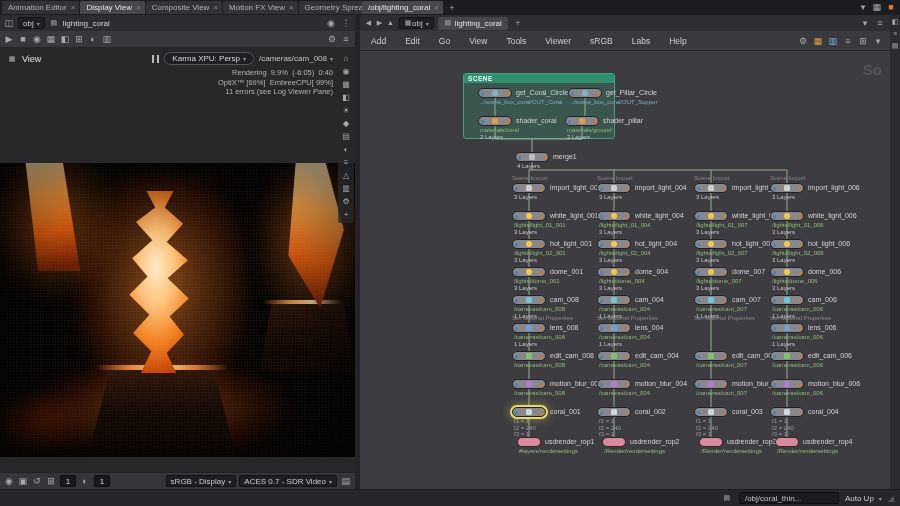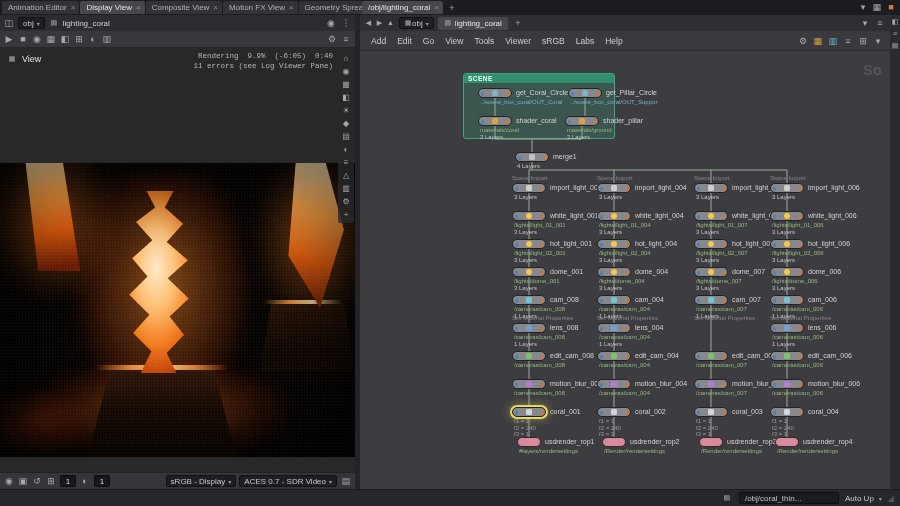--- a/index.html
+++ b/index.html
@@ -24,21 +24,21 @@
 #left-toolbar{position:absolute;top:16px;left:0;right:0;height:17px;background:#38383c;border-bottom:1px solid #27272b;display:flex;align-items:center;padding:0 3px;gap:2px}
 #lt-icons-left,#lt-icons-right,#bb-icons{display:flex;gap:2px}
 #viewport{position:absolute;top:33px;left:0;right:0;bottom:17px;background:#28282b;overflow:hidden}
 #view-label-row{position:absolute;left:6px;top:5px;display:flex;align-items:center;gap:4px}
 #view-label-row .vl{font-size:9px;color:#e2e2e4}
 #hud{position:absolute;top:4px;right:22px;width:250px;text-align:right;z-index:3}
 #hud-chips{display:flex;align-items:center;justify-content:flex-end;gap:5px;margin-bottom:3px}
 .pause-icon{width:7px;height:8px;border-left:2px solid #b8b8bc;border-right:2px solid #b8b8bc}
 .hud-chip{display:inline-flex;align-items:center;background:#202024;border:1px solid #55555a;border-radius:8px;height:13px;padding:0 7px;font-size:8px;color:#d8d8da;white-space:nowrap}
 .hud-cam{display:inline-flex;align-items:center;font-size:8px;color:#c4c4c8;white-space:nowrap}
-.stat{font-family:Liberation Mono, monospace;font-size:7.5px;line-height:9.5px;color:#b4b4b8;white-space:pre}
+.stat{font-family:Liberation Sans, sans-serif;font-size:7.5px;line-height:9.5px;color:#b4b4b8;white-space:pre}
 #vp-icons{position:absolute;right:1px;top:3px;width:16px;display:flex;flex-direction:column;align-items:center;gap:3px;background:rgba(40,40,44,.8);border-radius:2px;padding:3px 0;z-index:4}
 #vp-icons .icon{font-size:8px;min-width:10px;height:10px;line-height:10px}
 #render-image{position:absolute;left:0;top:115px;width:355px;height:294px;background:#020101;overflow:hidden}
 .rs{position:absolute}
 .floor-glow{left:30px;top:195px;width:260px;height:95px;background:radial-gradient(ellipse at 50% 55%,rgba(255,125,35,.5),rgba(150,40,8,.2) 55%,transparent 75%);filter:blur(5px)}
 .corner-glow{left:-15px;top:225px;width:110px;height:70px;background:radial-gradient(ellipse,rgba(200,60,15,.35),transparent 70%);filter:blur(5px)}
 .left-glow{left:-14px;top:-25px;width:135px;height:165px;background:radial-gradient(ellipse,rgba(255,120,30,.45),transparent 70%);filter:blur(8px)}
 .left-obj{left:10px;top:0;width:78px;height:108px;background:linear-gradient(168deg,#ffdca6 4%,#ffa040 32%,#e05a0c 62%,#6b1c03 92%);clip-path:polygon(20% 0,68% 0,90% 100%,36% 100%);filter:blur(.6px)}
 .vase-glow{left:72px;top:12px;width:180px;height:245px;background:radial-gradient(ellipse at 50% 45%,rgba(255,140,45,.5),rgba(210,70,15,.18) 55%,transparent 72%);filter:blur(7px)}
 .pedestal{left:88px;top:205px;width:148px;height:89px;background:linear-gradient(180deg,#2e1409 0%,#160a04 45%,#0a0402 100%);clip-path:polygon(15% 0,85% 0,100% 100%,0 100%)}
@@ -56,21 +56,21 @@
 #edge-strip{position:absolute;left:890px;top:15px;width:10px;height:474px;background:#2c2c30;display:flex;flex-direction:column;align-items:center;gap:4px;padding-top:3px}
 #edge-strip .icon{font-size:7px;min-width:8px;height:8px;line-height:8px}
 
 #right-pane{position:absolute;left:360px;top:15px;width:530px;height:474px;background:#3c3c40}
 #right-nav{position:absolute;top:0;left:0;right:0;height:16px;background:#2f2f33;display:flex;align-items:center;gap:4px;padding:0 4px}
 #rn-icons-left{display:flex;gap:2px}
 #rn-icons-left .icon{font-size:7px;min-width:9px}
 #rn-icons-right{margin-left:auto;display:flex;gap:3px}
 #net-tab{display:inline-flex;align-items:center;gap:3px;background:#47474d;border-radius:2px;height:13px;padding:0 6px;font-size:8px;color:#e6e6e8;white-space:nowrap}
 #menubar{position:absolute;top:16px;left:0;right:0;height:20px;background:#3a3a3e;border-bottom:1px solid #2b2b2f;display:flex;align-items:center;padding:0 6px;gap:2px}
-#menubar-items{display:flex;gap:1px}
+#menubar-items{display:flex;gap:9px}
 .menu-item{font-size:8.5px;color:#cfcfd2;padding:2px 5px;border-radius:2px;white-space:nowrap}
 #mb-icons-right{display:flex;gap:3px;margin-left:auto}
 #network{position:absolute;top:36px;left:0;right:0;bottom:0;background:#3d3d41;overflow:hidden;background-image:radial-gradient(#47474b .6px,transparent .7px);background-size:16px 16px}
 #wires{position:absolute;left:0;top:0}
 #scenebox{position:absolute;left:103px;top:22px;width:152px;height:66px;background:rgba(56,158,122,.25);border:1px solid #3da581;border-radius:3px}
 #scenebox-hdr{height:9px;background:#2f8f6e;border-radius:2px 2px 0 0;display:flex;align-items:center;padding-left:4px}
 #scenebox-hdr span{font-size:6.5px;font-weight:bold;color:#ecfff6;letter-spacing:.5px}
 #watermark{position:absolute;right:8px;top:10px;font-size:15px;font-weight:bold;color:#55555a}
 .nnode{position:absolute}
 .pill{position:absolute;left:0;top:0;height:10px;background:#87878c;border:1px solid #232327;border-radius:5px}
@@ -164,21 +164,33 @@
           <span class="icon">≡</span>
         </div>
     </div>
 
     <div id="viewport">
       <div id="view-label-row">
         <span class="icon" style="font-size:7px">▦</span>
         <span class="vl">View</span>
       </div>
       <div id="hud">
+        <div id="hud-chips">
+          <span class="pause-icon"></span>
+          <span class="hud-chip">
+            <span>Karma XPU: Persp</span>
+            <span class="caret">▾</span>
+          </span>
+          <span class="hud-cam">
+            <span>/cameras/cam_008</span>
+            <span class="caret">▾</span>
+          </span>
+        </div>
         <div class="stat">Rendering  9.9%  (-6:05)  0:40</div>
+        <div class="stat">OptiX™ [69%]  EmbreeCPU[ 99%]</div>
         <div class="stat">11 errors (see Log Viewer Pane)</div>
       </div>
 
       <div id="render-image">
         <div class="rs floor-glow"></div>
         <div class="rs corner-glow"></div>
         <div class="rs left-glow"></div>
         <div class="rs left-obj"></div>
         <div class="rs vase-glow"></div>
         <div class="rs pedestal"></div>

